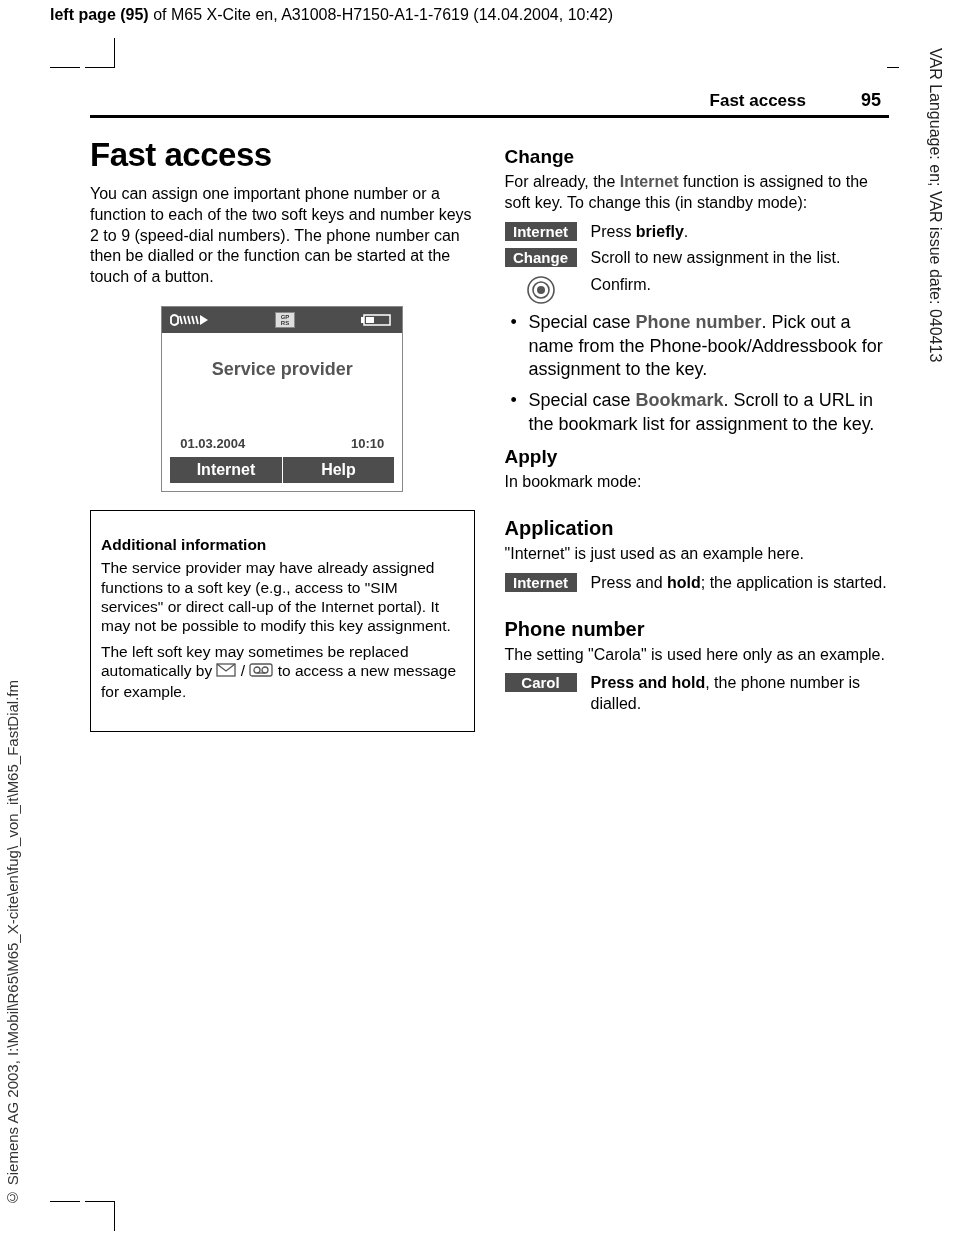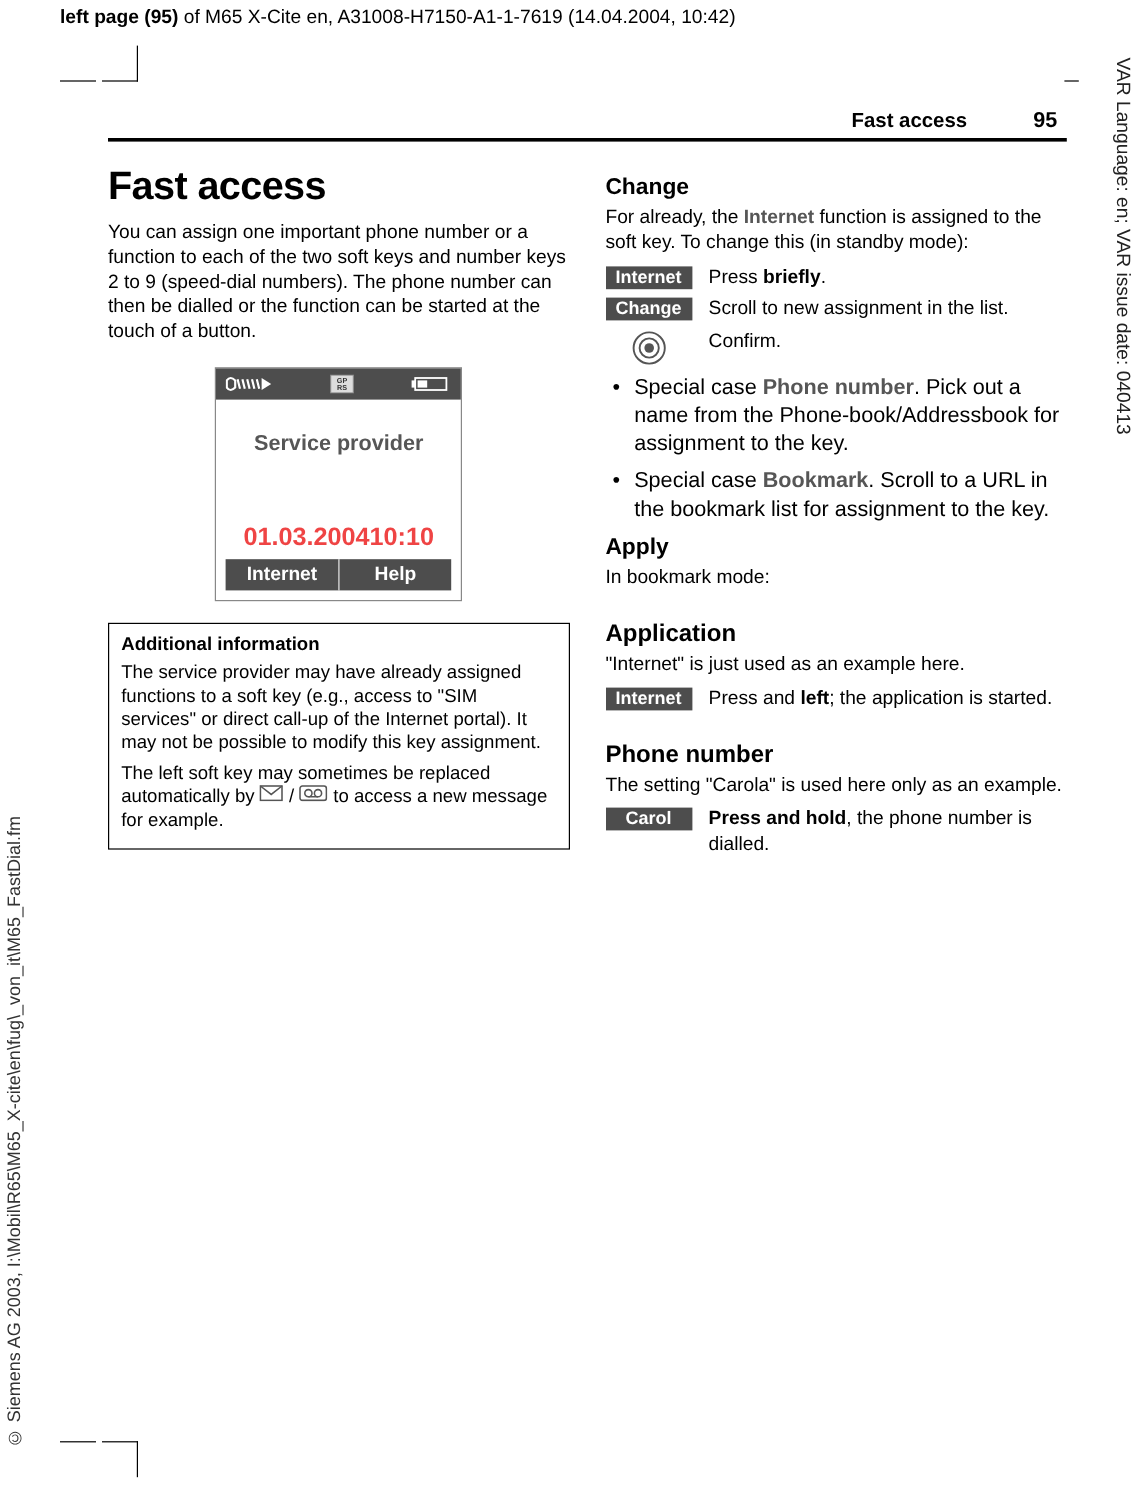--- a/index.html
+++ b/index.html
@@ -64,40 +64,40 @@
   .running-head .num { font-weight: bold; font-size: 18px; }
   .cols { display: flex; gap: 30px; }
   .col { flex: 1 1 0; }
   h1 { font-size: 33px; font-weight: bold; margin-bottom: 10px; letter-spacing: -0.5px; }
   h2 { font-size: 26px; font-weight: bold; margin-bottom: 8px; margin-top: 2px; }
   h3 { font-size: 19px; font-weight: bold; margin-bottom: 4px; margin-top: 10px; }
   h4 { font-size: 20px; font-weight: bold; margin-bottom: 4px; margin-top: 24px; }
   p.body { font-size: 16px; line-height: 1.3; margin-bottom: 8px; }
   .uiword { color: #565656; font-weight: bold; }
   .phone-mock {
-    width: 206px;
+    width: 242px;
     margin: 18px auto 18px auto;
     border: 1px solid #888;
   }
   .phone-status {
     background: #4d4d4d;
     height: 26px;
     display: flex;
     align-items: center;
     justify-content: space-between;
     padding: 0 8px;
   }
   .phone-status svg { display: block; }
   .phone-body { padding: 26px 8px 8px 8px; text-align: center; }
   .phone-body .sp { color: #565656; font-weight: bold; font-size: 18px; }
-  .phone-dt { display: flex; justify-content: center; color: #ef4444; font-weight: bold; font-size: 21px; padding: 0 10px; margin-top: 56px; }
+  .phone-dt { display: flex; justify-content: space-between; color: #404040; font-weight: bold; font-size: 13px; padding: 0 10px; margin-top: 56px; }
   .phone-soft { display: flex; margin-top: 6px; }
   .phone-soft div { flex: 1; background: #4d4d4d; color: #fff; text-align: center; font-weight: bold; padding: 4px 0; font-size: 16px; }
   .phone-soft div:first-child { border-right: 1px solid #fff; }
-  .info-box { border: 1.5px solid #000; padding: 8px 10px; font-size: 15.5px; line-height: 1.25; }
+  .info-box { border: 1.5px solid #000; padding: 24px 10px; font-size: 15.5px; line-height: 1.25; }
   .info-box .hdr { font-weight: bold; margin-bottom: 4px; }
   .info-box p { margin-bottom: 6px; }
   .inline-icon { display: inline-block; vertical-align: middle; }
   .step-row { display: flex; gap: 14px; margin-bottom: 6px; align-items: flex-start; }
   .step-label {
     flex: 0 0 72px;
     background: #4d4d4d;
     color: #fff;
     font-weight: bold;
     font-size: 15px;
@@ -229,21 +229,21 @@
       </ul>
 
       <h3>Apply</h3>
       <p class="body">In bookmark mode:</p>
 
       <h4>Application</h4>
       <p class="body">"Internet" is just used as an example here.</p>
       <div class="step-row">
         <div class="step-label">Internet</div>
         <div class="step-text">
-          <span>Press and </span><b>left</b><span>; the application is started.</span>
+          <span>Press and </span><b>hold</b><span>; the application is started.</span>
         </div>
       </div>
 
       <h4>Phone number</h4>
       <p class="body">The setting "Carola" is used here only as an example.</p>
       <div class="step-row">
         <div class="step-label">Carol</div>
         <div class="step-text">
           <b>Press and hold</b><span>, the phone number is dialled.</span>
         </div>

